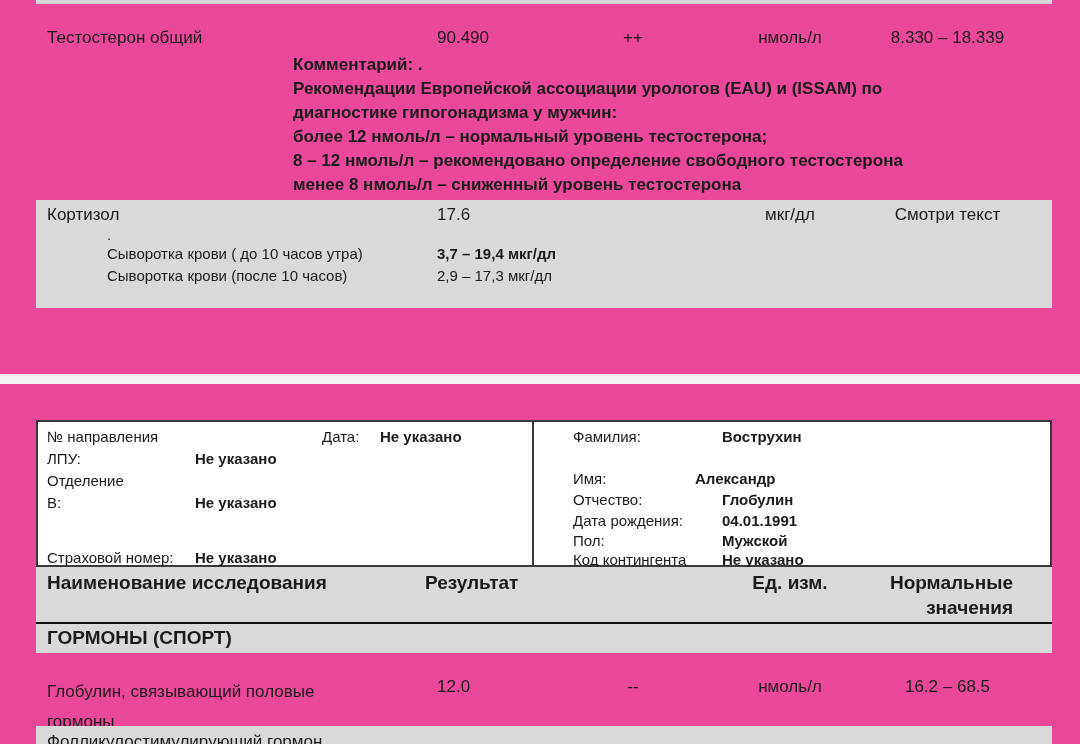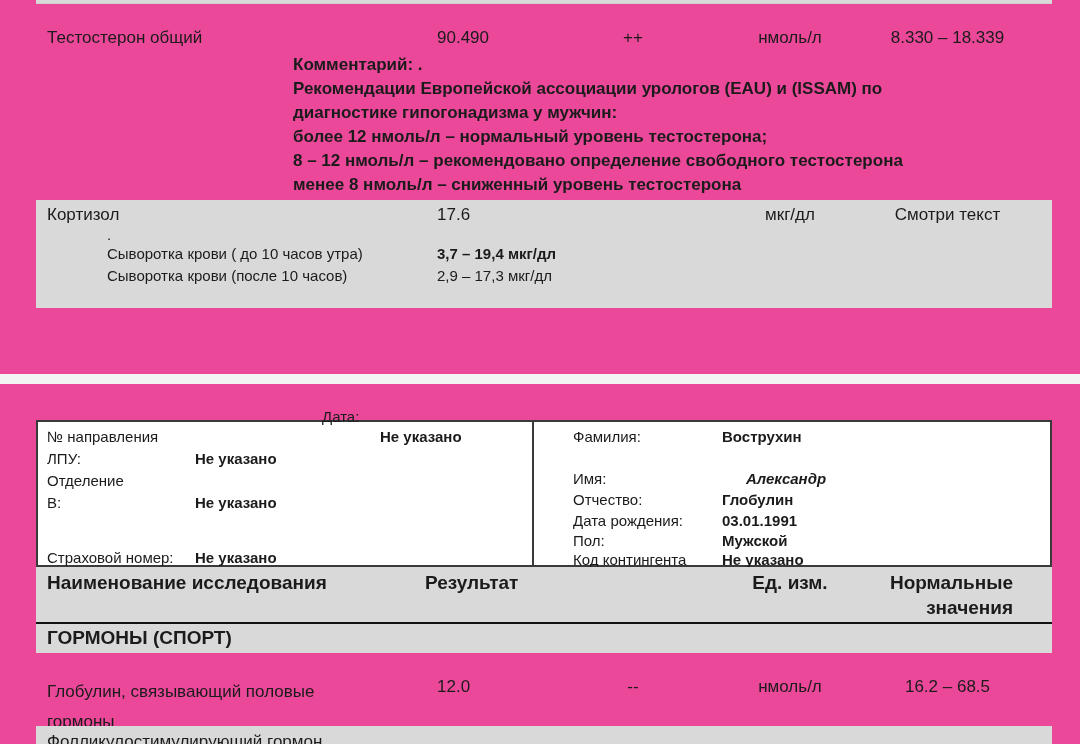--- a/index.html
+++ b/index.html
@@ -75,38 +75,38 @@
   <div class="abs t15" style="left:437px; top:245px;font-weight:bold;">3,7 – 19,4 мкг/дл</div>
   <div class="abs t15" style="left:107px; top:267px;">Сыворотка крови (после 10 часов)</div>
   <div class="abs t15" style="left:437px; top:267px;">2,9 – 17,3 мкг/дл</div>
 
   <div class="abs page-gap"></div>
 
   <div class="abs patient-table"></div>
   <div class="abs patient-vline"></div>
 
   <div class="abs t15" style="left:47px; top:428px;">№ направления</div>
-  <div class="abs t15" style="left:322px; top:408px;">Дата:</div>
+  <div class="abs t15" style="left:322px; top:428px;">Дата:</div>
   <div class="abs t15 b" style="left:380px; top:428px;">Не указано</div>
   <div class="abs t15" style="left:47px; top:450px;">ЛПУ:</div>
   <div class="abs t15 b" style="left:195px; top:450px;">Не указано</div>
   <div class="abs t15" style="left:47px; top:472px;">Отделение</div>
   <div class="abs t15" style="left:47px; top:494px;">В:</div>
   <div class="abs t15 b" style="left:195px; top:494px;">Не указано</div>
   <div class="abs t15" style="left:47px; top:549px;">Страховой номер:</div>
   <div class="abs t15 b" style="left:195px; top:549px;">Не указано</div>
 
   <div class="abs t15" style="left:573px; top:428px;">Фамилия:</div>
   <div class="abs t15 b" style="left:722px; top:428px;">Вострухин</div>
   <div class="abs t15" style="left:573px; top:470px;">Имя:</div>
-  <div class="abs t15 b" style="left:746px; top:470px;font-style:italic;">Александр</div>
+  <div class="abs t15 b" style="left:695px; top:470px;">Александр</div>
   <div class="abs t15" style="left:573px; top:491px;">Отчество:</div>
   <div class="abs t15 b" style="left:722px; top:491px;">Глобулин</div>
   <div class="abs t15" style="left:573px; top:512px;">Дата рождения:</div>
-  <div class="abs t15 b" style="left:722px; top:512px;">03.01.1991</div>
+  <div class="abs t15 b" style="left:722px; top:512px;">04.01.1991</div>
   <div class="abs t15" style="left:573px; top:532px;">Пол:</div>
   <div class="abs t15 b" style="left:722px; top:532px;">Мужской</div>
   <div class="abs t15" style="left:573px; top:551px;">Код контингента</div>
   <div class="abs t15 b" style="left:722px; top:551px;">Не указано</div>
 
   <div class="abs header-row"></div>
   <div class="abs t19 b" style="left:47px; top:572px;">Наименование исследования</div>
   <div class="abs t19 b" style="left:425px; top:572px;">Результат</div>
   <div class="abs t19 b col-units" style="top:572px;">Ед. изм.</div>
   <div class="abs t19 b rgt" style="left:848px; top:572px; width:165px;">Нормальные</div>

